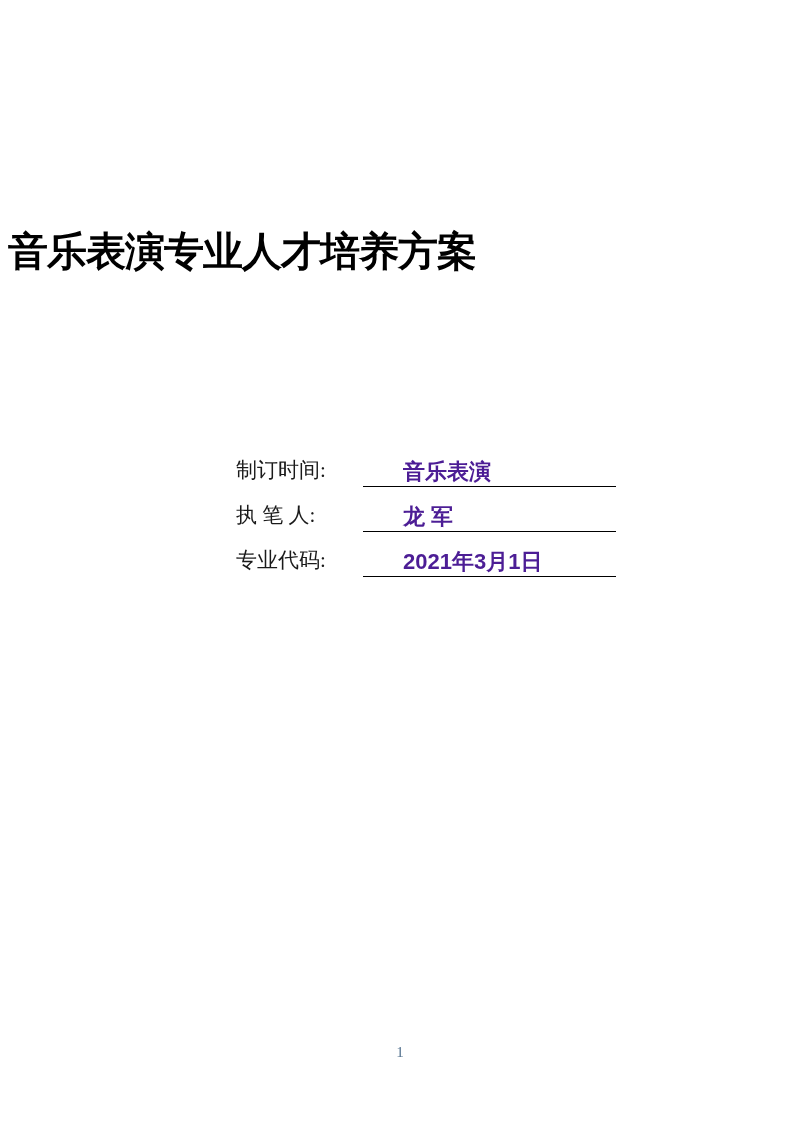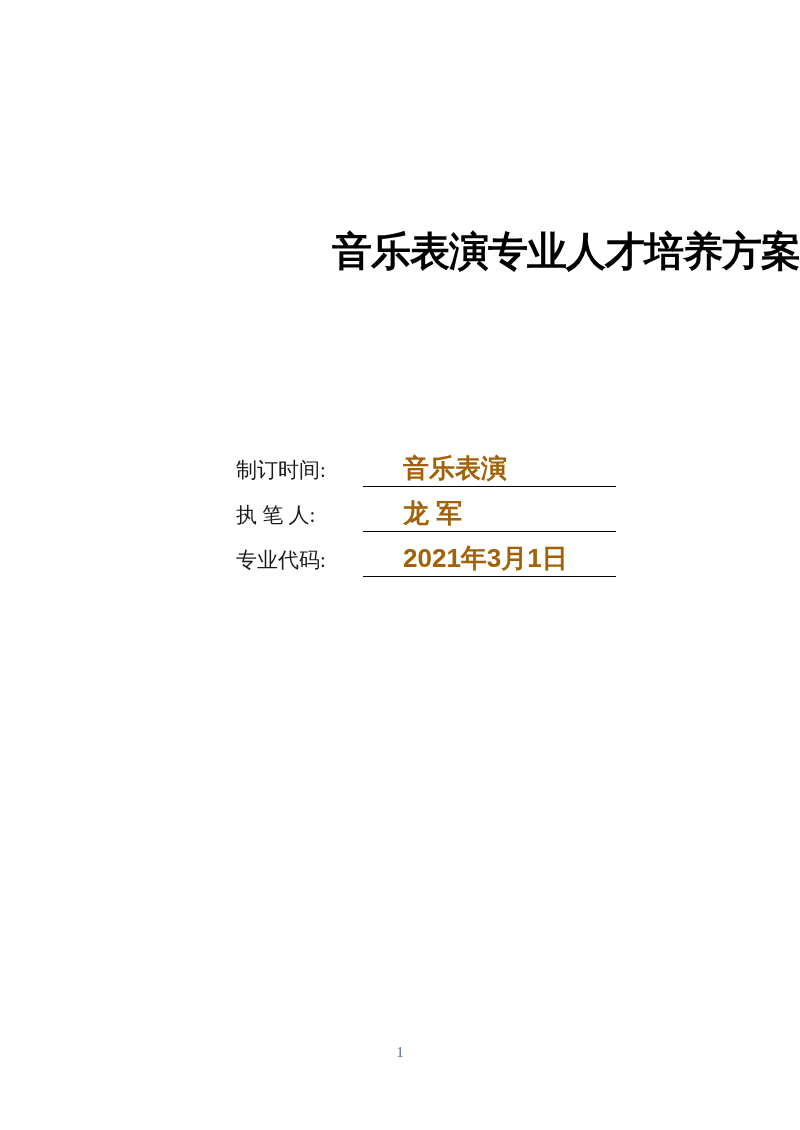--- a/index.html
+++ b/index.html
@@ -14,21 +14,21 @@
     background: #ffffff;
     overflow: hidden;
     font-family: "Liberation Sans", sans-serif;
     color: #000000;
   }
   .doc-title {
     position: absolute;
     top: 224px;
     left: 8px;
     right: 0;
-    text-align: right;
+    text-align: left;
     font-family: "Liberation Sans", sans-serif;
     font-size: 40px;
     font-weight: 700;
     letter-spacing: -1px;
     color: #000000;
     white-space: nowrap;
   }
   .cover-form {
     position: absolute;
     top: 442px;
@@ -51,24 +51,24 @@
     color: #1a1a1a;
     white-space: nowrap;
   }
   .form-value {
     flex: 0 0 253px;
     width: 253px;
     box-sizing: border-box;
     border-bottom: 1px solid #000000;
     padding: 0 0 2px 40px;
     font-family: "Liberation Sans", sans-serif;
-    font-size: 26px;
+    font-size: 22px;
     font-weight: 700;
     line-height: 1.15;
-    color: #a16207;
+    color: #4c1d95;
     white-space: nowrap;
   }
   .page-number {
     position: absolute;
     top: 1044px;
     left: 0;
     right: 0;
     text-align: center;
     font-family: "Liberation Serif", serif;
     font-size: 15px;

